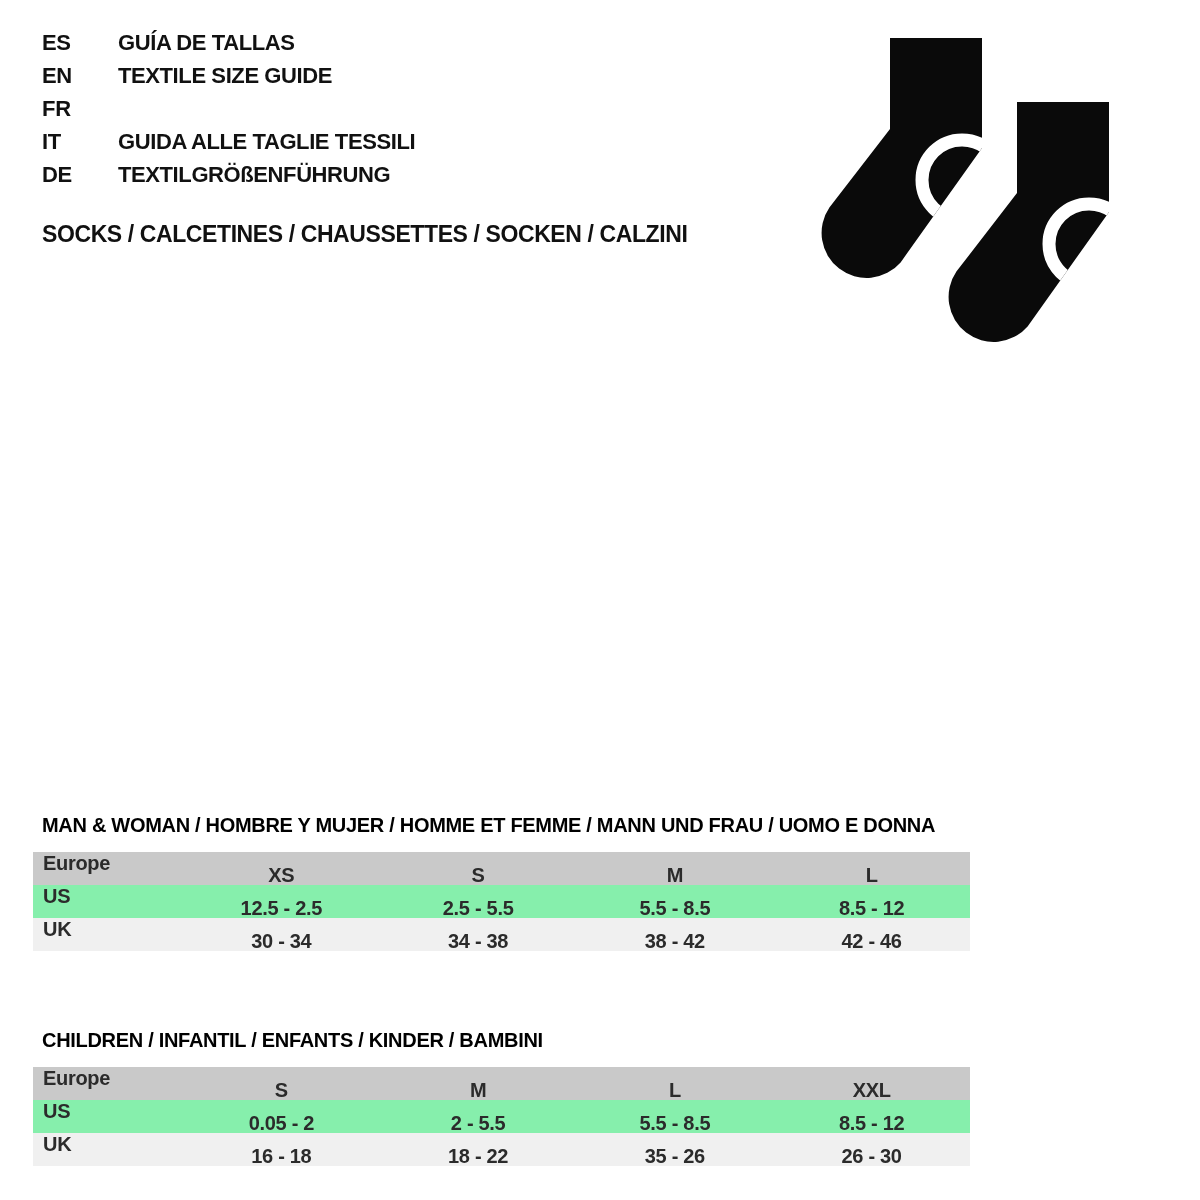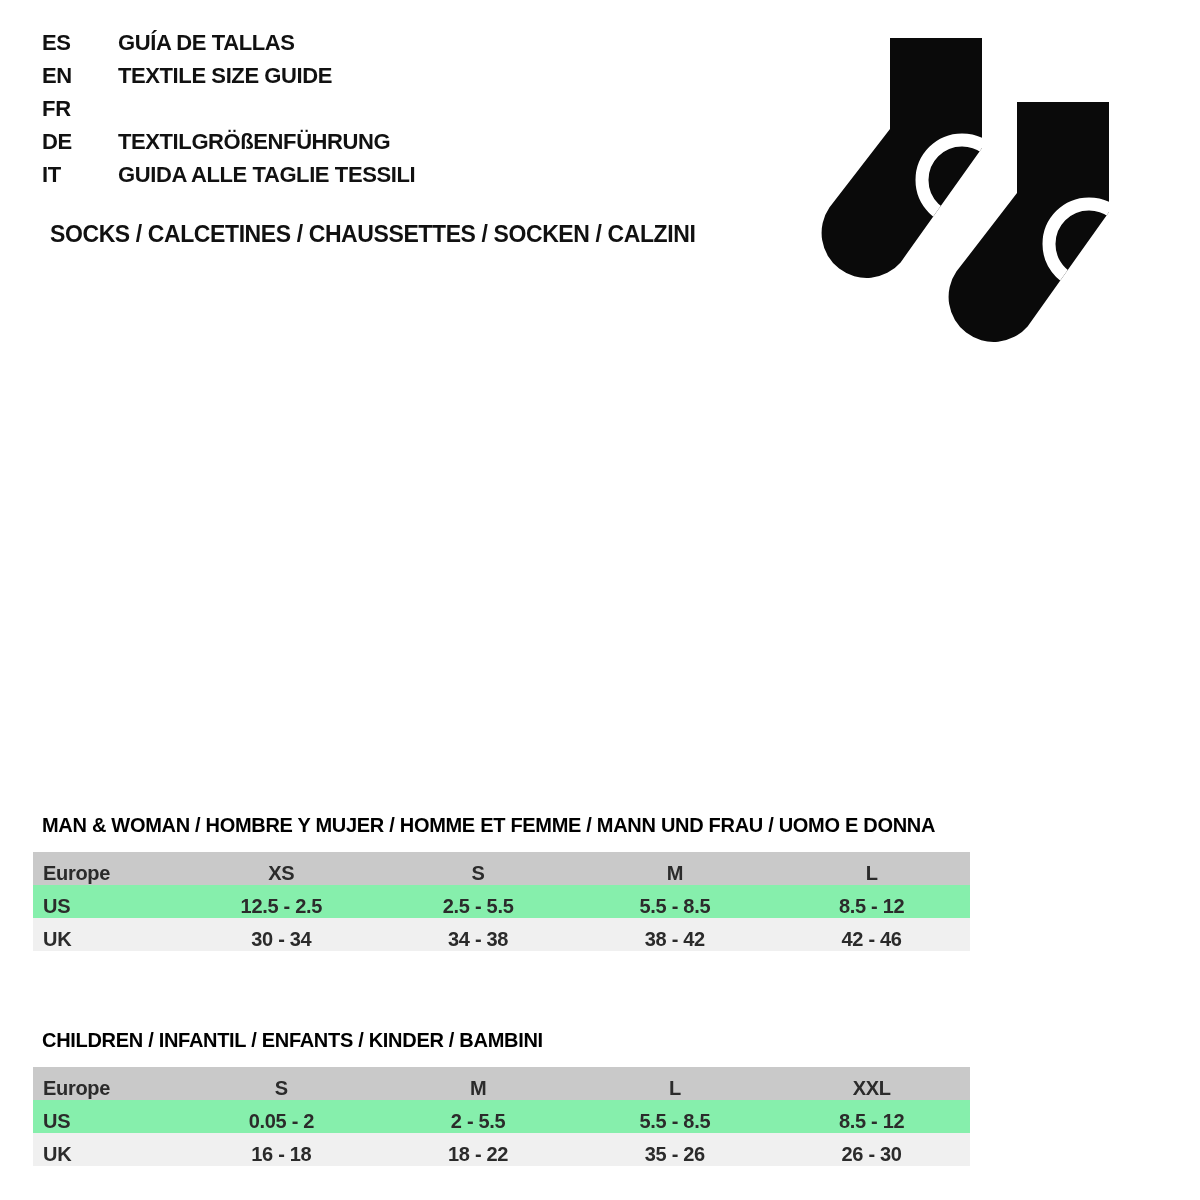--- a/index.html
+++ b/index.html
@@ -20,40 +20,40 @@
     width: 76px; flex: 0 0 76px;
     font-size: 22px; font-weight: bold; letter-spacing: -0.3px; color: #111;
   }
   .lang-label {
     font-size: 22px; font-weight: bold; letter-spacing: -0.4px; color: #111;
     white-space: nowrap;
   }
 
   
   .product-line {
-    position: absolute; left: 50px; top: 221px;
+    position: absolute; left: 42px; top: 221px;
     font-size: 23px; font-weight: bold; letter-spacing: -0.4px; color: #111;
     white-space: nowrap;
   }
 
   
   .socks-icon-wrap { position: absolute; left: 790px; top: 20px; width: 330px; height: 340px; }
 
   
   .table-section { position: absolute; left: 33px; width: 937px; }
   .section-1 { top: 814px; }
   .section-2 { top: 1029px; }
   .section-title {
     margin: 0 0 0 9px;
     font-size: 20px; font-weight: bold; letter-spacing: -0.3px; color: #000;
     white-space: nowrap;
   }
   .size-table { margin-top: 15px; width: 100%; }
   .t-row {
-    display: flex; height: 33px; align-items: flex-end;
+    display: flex; height: 33px; align-items: flex-start;
     font-size: 20px; font-weight: bold; letter-spacing: -0.3px; color: #2b2b2b;
   }
   .t-head { background: #c9c9c9; color: #2b2b2b; }
   .t-white { background: #86efac; }
   .t-gray  { background: #f0f0f0; }
   .c0 { flex: 0 0 140px; width: 140px; padding-left: 10px; text-align: left; }
   .c  { flex: 1; text-align: center; margin-top: 12px; }
 </style>
 </head>
 <body>
@@ -66,26 +66,26 @@
       <span class="lang-label">GUÍA DE TALLAS</span>
     </div>
     <div class="lang-row">
       <span class="lang-code">EN</span>
       <span class="lang-label">TEXTILE SIZE GUIDE</span>
     </div>
     <div class="lang-row">
       <span class="lang-code">FR</span>
     </div>
     <div class="lang-row">
+      <span class="lang-code">IT</span>
+      <span class="lang-label">GUIDA ALLE TAGLIE TESSILI</span>
+    </div>
+    <div class="lang-row">
       <span class="lang-code">DE</span>
       <span class="lang-label">TEXTILGRÖßENFÜHRUNG</span>
-    </div>
-    <div class="lang-row">
-      <span class="lang-code">IT</span>
-      <span class="lang-label">GUIDA ALLE TAGLIE TESSILI</span>
     </div>
   </div>
 
   <div class="product-line">SOCKS / CALCETINES / CHAUSSETTES / SOCKEN / CALZINI</div>
 
   <div class="socks-icon-wrap">
     <svg width="330" height="340" viewBox="0 0 330 340" xmlns="http://www.w3.org/2000/svg">
       <defs>
         <clipPath id="sockClip">
           <path d="M0,0 H92 V110 L10.6,224.4 A45,45 0 0 1 -60.6,169.6 L0,91 Z"></path>

